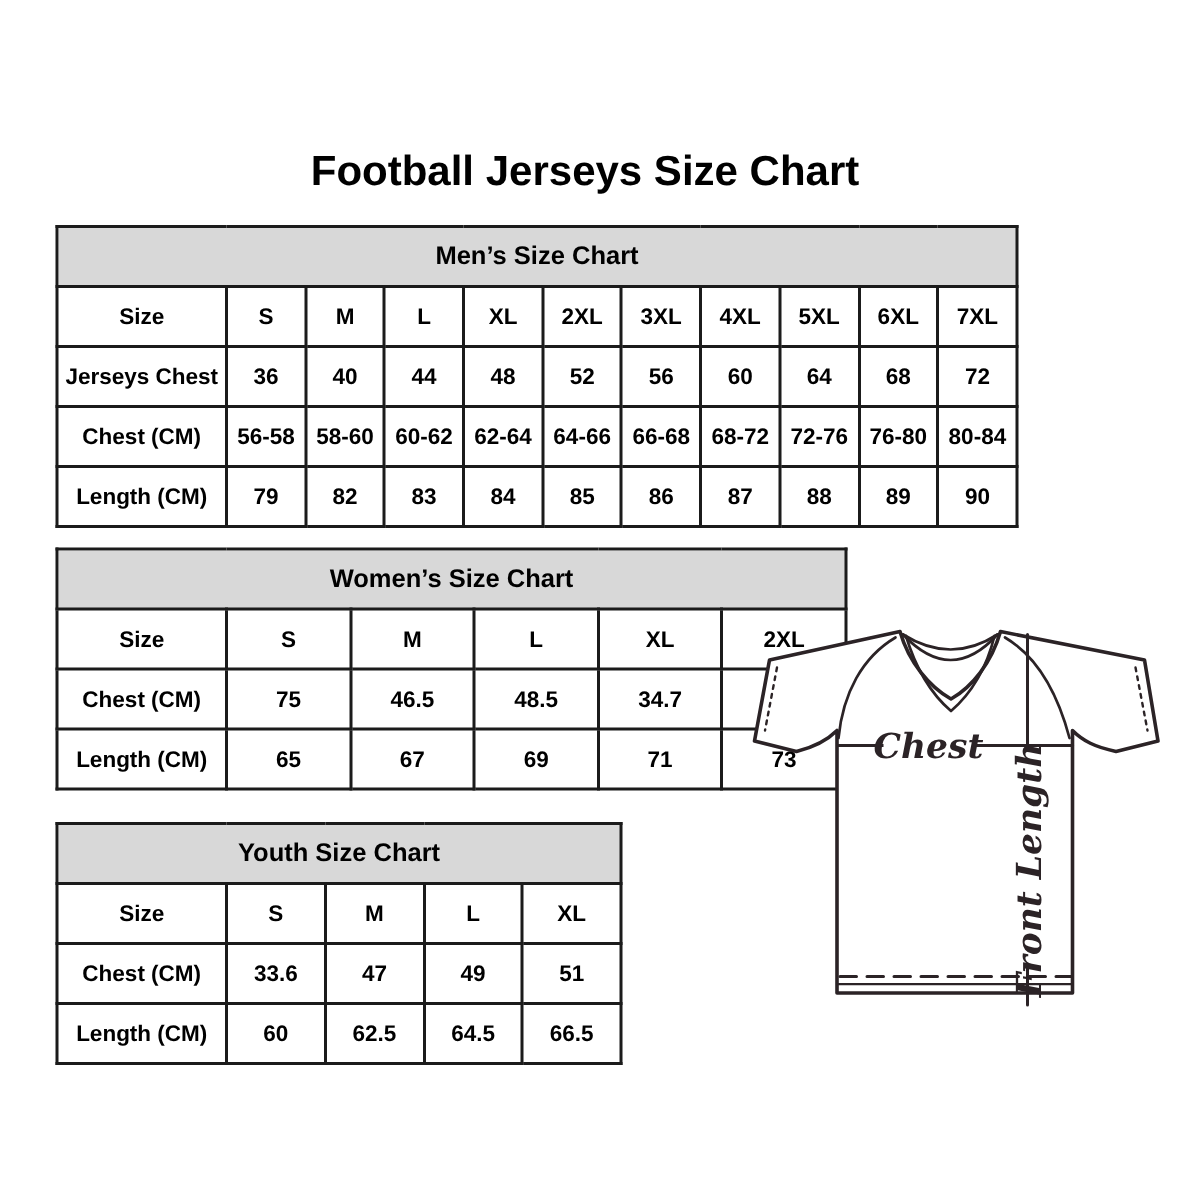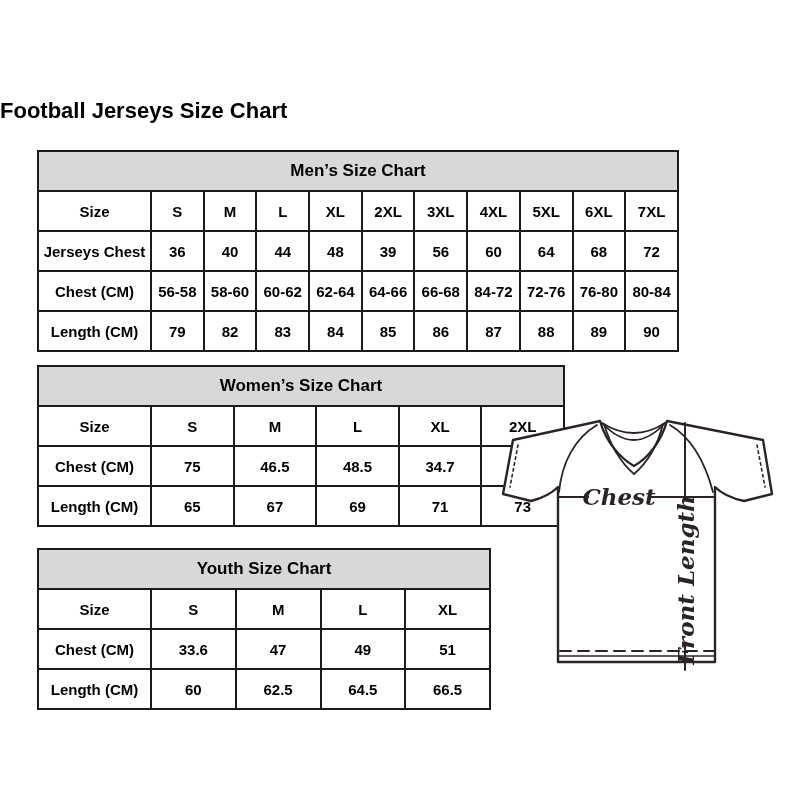--- a/index.html
+++ b/index.html
@@ -3,38 +3,38 @@
 <meta charset="utf-8">
 <style>
   html,body{margin:0;padding:0;}
   body{
     width:800px;height:800px;position:relative;background:#ffffff;
     font-family:"Liberation Sans",sans-serif;color:#000;
     overflow:hidden;
   }
   .title{
     position:absolute;top:98px;left:0;width:780px;
-    text-align:left;font-size:22px;font-weight:bold;color:#000;
+    text-align:center;font-size:28px;font-weight:bold;color:#000;
   }
   table.size-table{
     position:absolute;border-collapse:collapse;table-layout:fixed;
     background:#fff;
   }
   table.size-table td{
     border:2px solid #1b1b1b;text-align:center;vertical-align:middle;
     font-weight:bold;font-size:15px;color:#000;padding:0;
     overflow:hidden;white-space:nowrap;
   }
   table.size-table tr{height:40px;}
   table.size-table td.hdr{
     background:#d8d8d8;font-size:17px;
   }
   #men-table{left:37px;top:150px;width:642px;}
   #women-table{left:37px;top:365px;width:528px;}
-  #youth-table{left:37px;top:548px;width:454px;}
+  #youth-table{left:37px;top:548px;width:378px;}
   #jersey-svg{position:absolute;left:0;top:0;width:800px;height:800px;pointer-events:none;}
   .jersey-label{
     font-family:"DejaVu Serif","Liberation Serif",serif;
     font-style:italic;font-weight:bold;font-size:23px;fill:#2b2326;
   }
 </style>
 </head>
 <body>
 
 <div class="title">Football Jerseys Size Chart</div>
@@ -59,36 +59,36 @@
         <td>5XL</td>
         <td>6XL</td>
         <td>7XL</td>
       </tr>
       <tr>
         <td>Jerseys Chest</td>
         <td>36</td>
         <td>40</td>
         <td>44</td>
         <td>48</td>
-        <td>39</td>
+        <td>52</td>
         <td>56</td>
         <td>60</td>
         <td>64</td>
         <td>68</td>
         <td>72</td>
       </tr>
       <tr>
         <td>Chest (CM)</td>
         <td>56-58</td>
         <td>58-60</td>
         <td>60-62</td>
         <td>62-64</td>
         <td>64-66</td>
         <td>66-68</td>
-        <td>84-72</td>
+        <td>68-72</td>
         <td>72-76</td>
         <td>76-80</td>
         <td>80-84</td>
       </tr>
       <tr>
         <td>Length (CM)</td>
         <td>79</td>
         <td>82</td>
         <td>83</td>
         <td>84</td>

